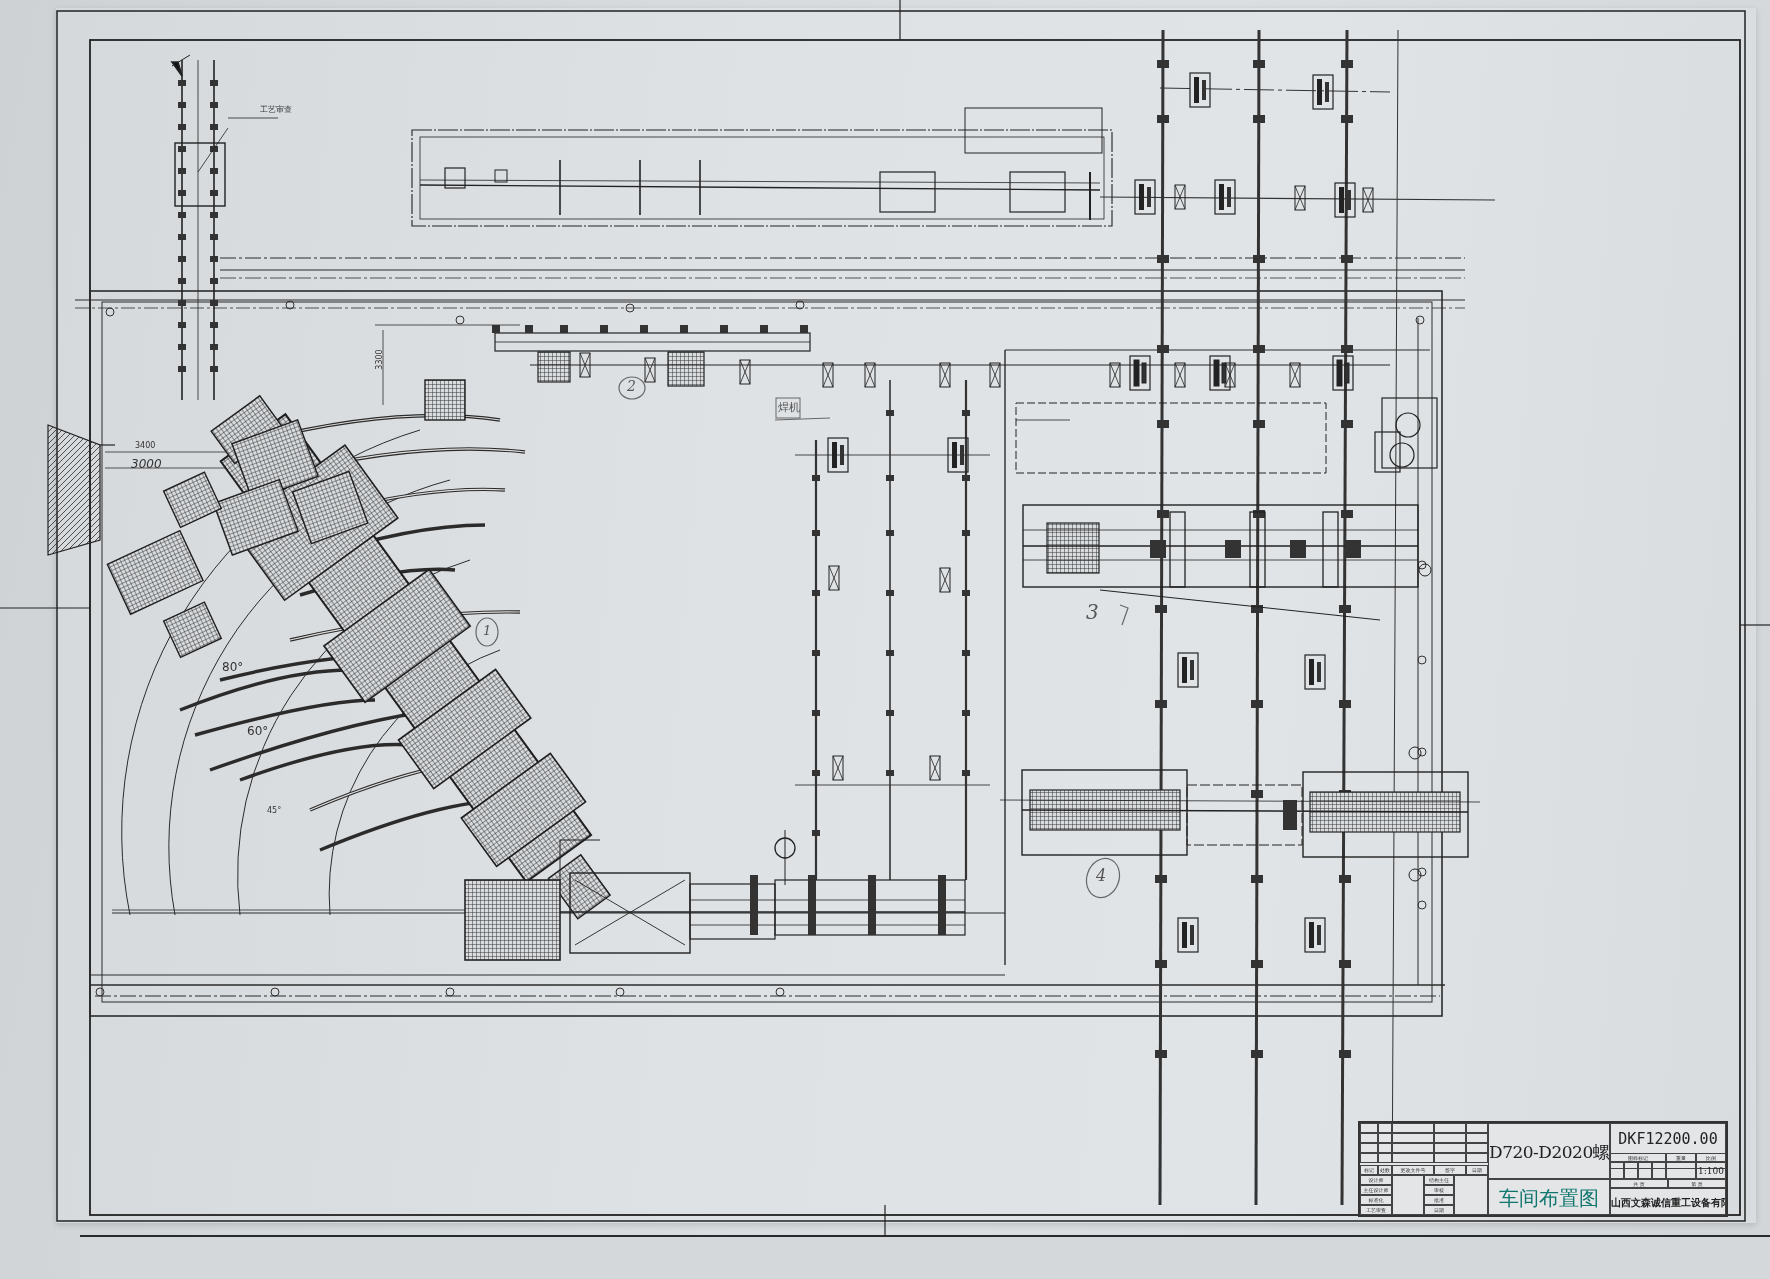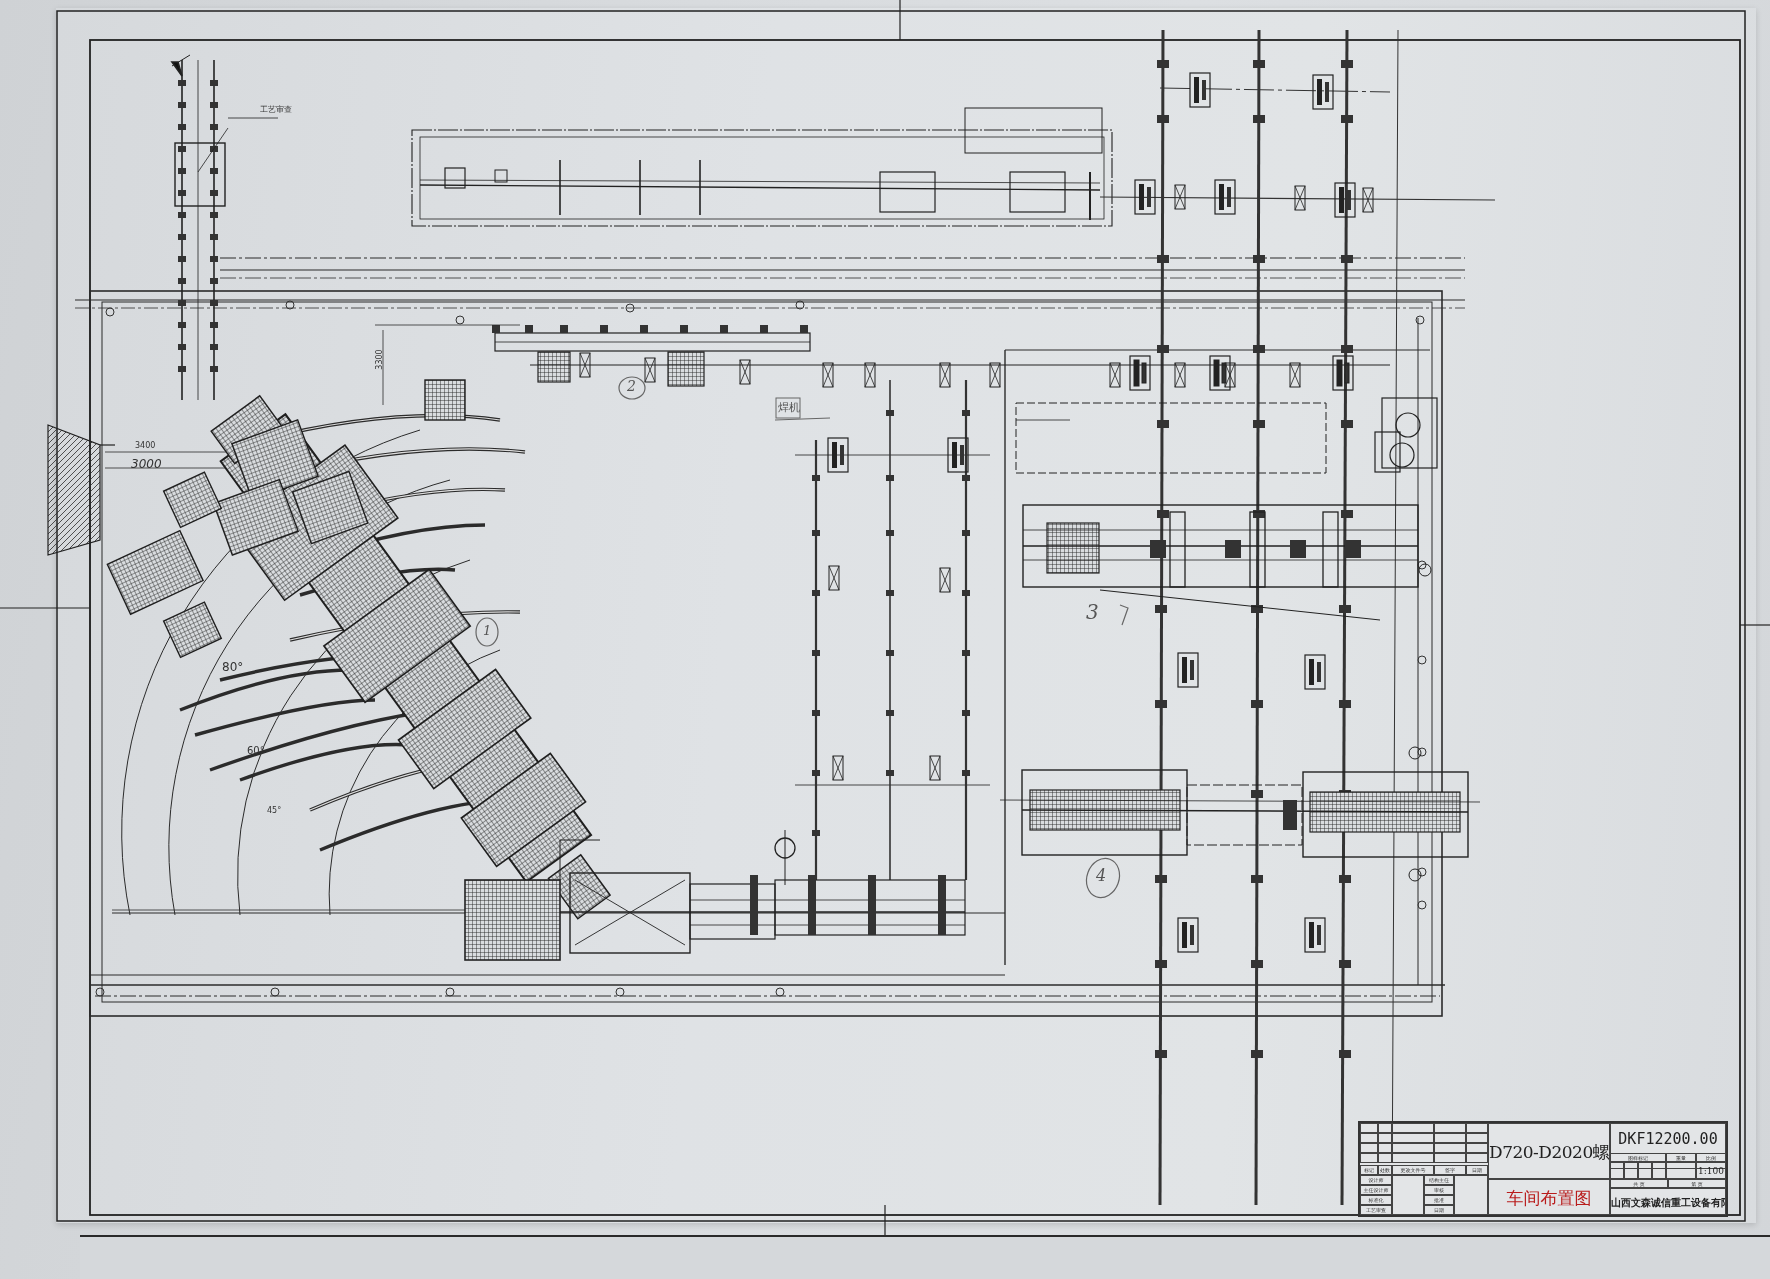--- a/index.html
+++ b/index.html
@@ -8,21 +8,21 @@
     background:linear-gradient(100deg,#cfd2d5 0%,#d8dbde 35%,#dcdfe2 60%,#d3d6d9 100%);}
   .sheet{position:absolute;left:56px;top:8px;width:1700px;height:1215px;
     background:linear-gradient(95deg,#d6d9dc 0%,#dfe2e5 40%,#e1e4e6 70%,#d9dcdf 100%);
     box-shadow:0 2px 6px rgba(0,0,0,.15);}
   .lower-sheet{position:absolute;left:80px;top:1235px;width:1690px;height:44px;background:#d5d8db;border-top:2px solid #2a2a2a;}
   svg#drawing{position:absolute;left:0;top:0;}
   .tb{position:absolute;left:1358px;top:1121px;width:366px;height:92px;border:2px solid #333;background:#e3e5e7;}
   .tb .cell{position:absolute;border:1px solid #444;box-sizing:border-box;font-size:5px;color:#333;text-align:center;line-height:9px;overflow:hidden;white-space:nowrap;}
   .tb .title{font-family:"DejaVu Serif",serif;font-size:17px;color:#222;letter-spacing:-0.5px;}
   .tb .drawno{font-family:"DejaVu Sans Mono",monospace;font-size:15px;color:#222;}
-  .tb .subtitle{font-size:17px;color:#b91c1c;}
+  .tb .subtitle{font-size:20px;color:#0f766e;}
   .tb .company{font-size:10px;color:#222;font-weight:bold;}
   .tb .scale{font-family:"DejaVu Serif",serif;font-size:9px;color:#222;}
   .lbl{position:absolute;font-size:9px;color:#333;white-space:nowrap;}
   .dim{position:absolute;font-size:9px;color:#333;font-family:"DejaVu Sans",sans-serif;}
   .hand{position:absolute;font-family:"DejaVu Serif",serif;color:#555;font-style:italic;}
 </style>
 </head>
 <body>
 
 <div class="paper"></div>
@@ -425,21 +425,21 @@
     <line x1="775" y1="420" x2="830" y2="418" stroke-width="1"></line>
     <rect x="776" y="398" width="24" height="20" stroke-width="1"></rect>
   </g>
 </svg>
 
 <div class="lbl" style="left:260px;top:104px;font-size:8px;">工艺审查</div>
 <div class="dim" style="left:135px;top:441px;font-size:8px;">3400</div>
 <div class="dim" style="left:131px;top:457px;font-size:12px;font-style:italic;">3000</div>
 <div class="dim" style="left:369px;top:355px;font-size:8px;transform:rotate(-90deg);">3300</div>
 <div class="dim" style="left:222px;top:660px;font-size:12px;">80°</div>
-<div class="dim" style="left:231px;top:745px;font-size:10px;padding-left:16px;">60°</div>
+<div class="dim" style="left:231px;top:724px;font-size:12px;padding-left:16px;">60°</div>
 <div class="dim" style="left:267px;top:806px;font-size:8px;">45°</div>
 
 <div class="hand" style="left:483px;top:623px;font-size:13px;">1</div>
 <div class="hand" style="left:627px;top:378px;font-size:14px;">2</div>
 <div class="hand" style="left:1086px;top:600px;font-size:20px;">3</div>
 <div class="hand" style="left:1096px;top:866px;font-size:16px;">4</div>
 <div class="hand" style="left:778px;top:400px;font-size:11px;font-style:normal;font-family:Liberation Serif, serif;">焊机</div>
 
 <div class="tb">
 

